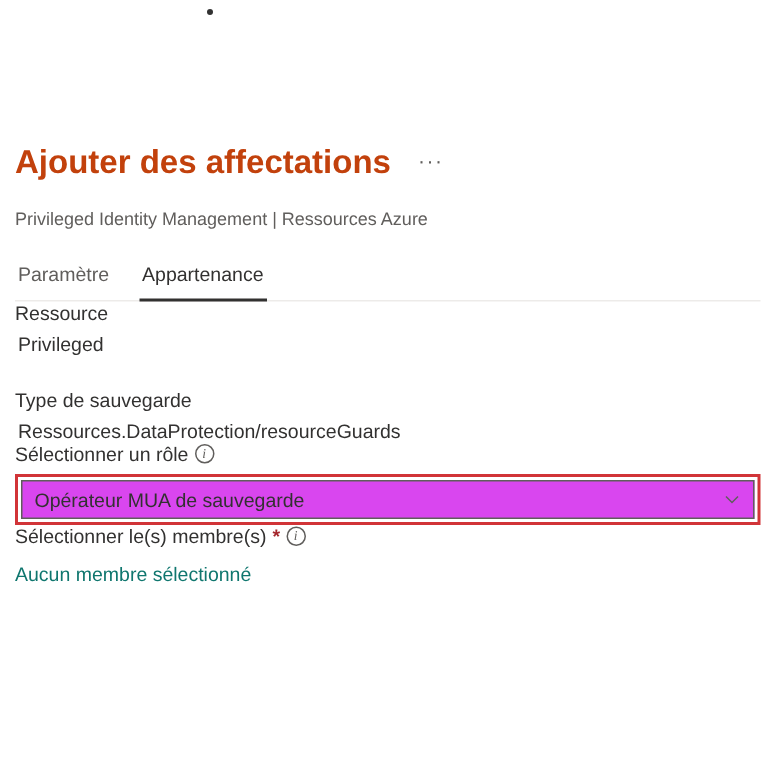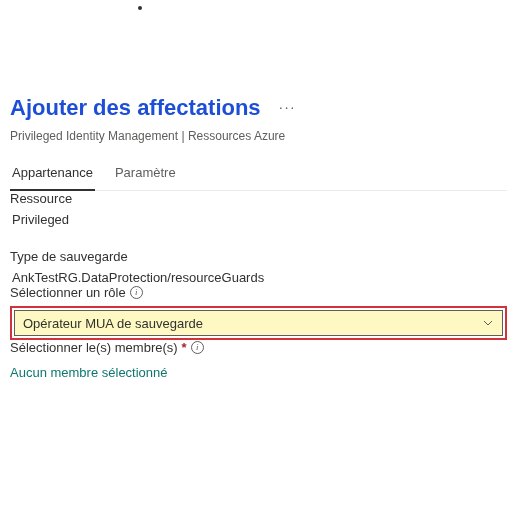--- a/index.html
+++ b/index.html
@@ -19,32 +19,32 @@
       margin-top: 85px;
     }
     .title-row {
       display: flex;
       align-items: center;
       gap: 18px;
     }
     .title {
       font-size: 22px;
       font-weight: 600;
-      color: #1d4ed8;
+      color: #c2410c;
     }
     .ellipsis {
       color: #605e5c;
       font-size: 14px;
       letter-spacing: 1px;
       padding-bottom: 2px;
     }
     .breadcrumb {
       font-size: 12px;
       color: #605e5c;
-      margin-top: 8px;
+      margin-top: 18px;
     }
     .tabs {
       display: flex;
       border-bottom: 1px solid #edebe9;
       margin-top: 14px;
       gap: 18px;
     }
     .tab {
       padding: 8px 2px 10px 2px;
       font-size: 13px;
@@ -106,21 +106,21 @@
       padding: 2px;
       margin-top: 4px;
     }
     .dropdown {
       display: flex;
       align-items: center;
       justify-content: space-between;
       border: 1px solid #605e5c;
       height: 26px;
       padding: 0 8px;
-      background: #fef9c3;
+      background: #d946ef;
       cursor: pointer;
     }
     .chevron {
       display: inline-block;
     }
     .chevron svg {
       display: block;
     }
     .link {
       color: #0f766e;
@@ -146,32 +146,32 @@
 
 <div class="header">
   <div class="title-row">
     <h1 class="title">Ajouter des affectations</h1>
     <span class="ellipsis">···</span>
   </div>
   <div class="breadcrumb">Privileged Identity Management | Ressources Azure</div>
 </div>
 
 <div class="tabs">
+  <div class="tab">Paramètre</div>
   <div class="tab active">Appartenance</div>
-  <div class="tab">Paramètre</div>
 </div>
 
 <div class="section">
   <div class="field-label">Ressource</div>
   <div class="field-value">Privileged</div>
 </div>
 
 <div class="section tight">
   <div class="field-label">Type de sauvegarde</div>
-  <div class="field-value">AnkTestRG.DataProtection/resourceGuards</div>
+  <div class="field-value">Ressources.DataProtection/resourceGuards</div>
 </div>
 
 <div class="section">
   <div class="field-label">
     <span>Sélectionner un rôle</span>
     <span class="info-icon">i</span>
   </div>
   <div class="dropdown-wrap">
     <div class="dropdown">
       <span>Opérateur MUA de sauvegarde</span>

